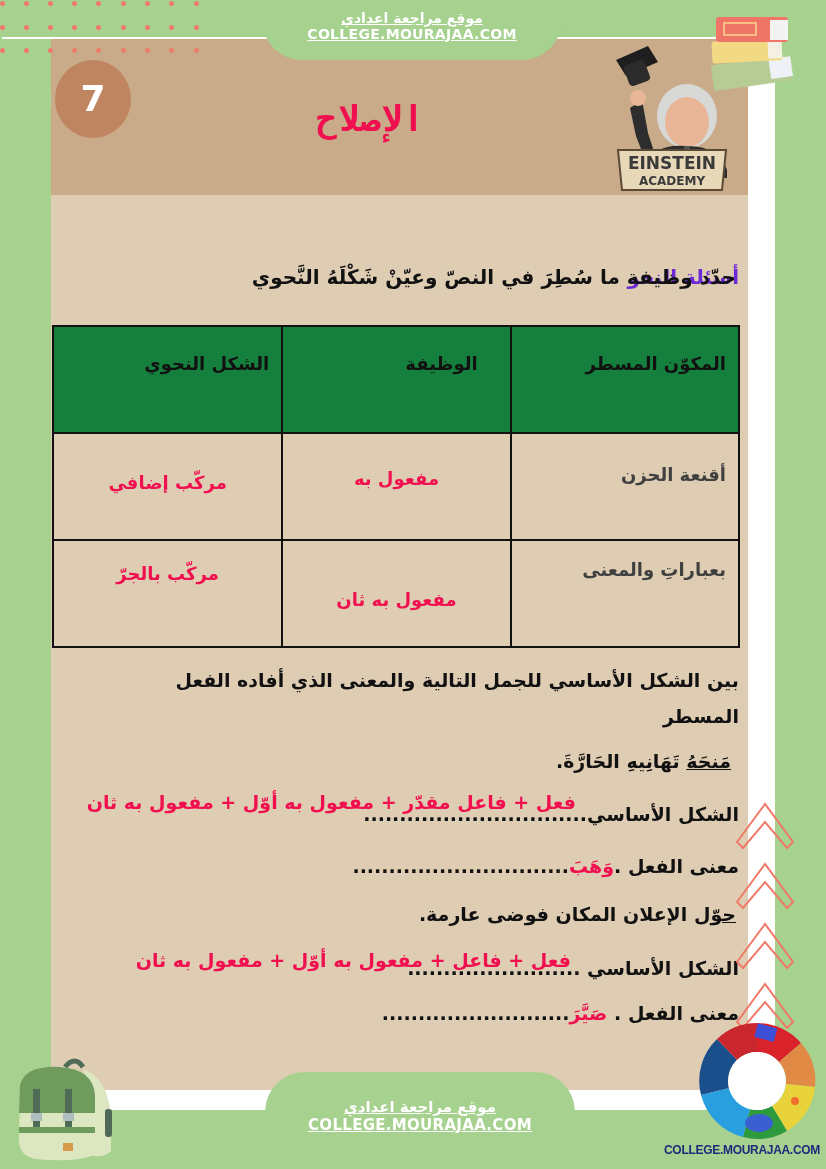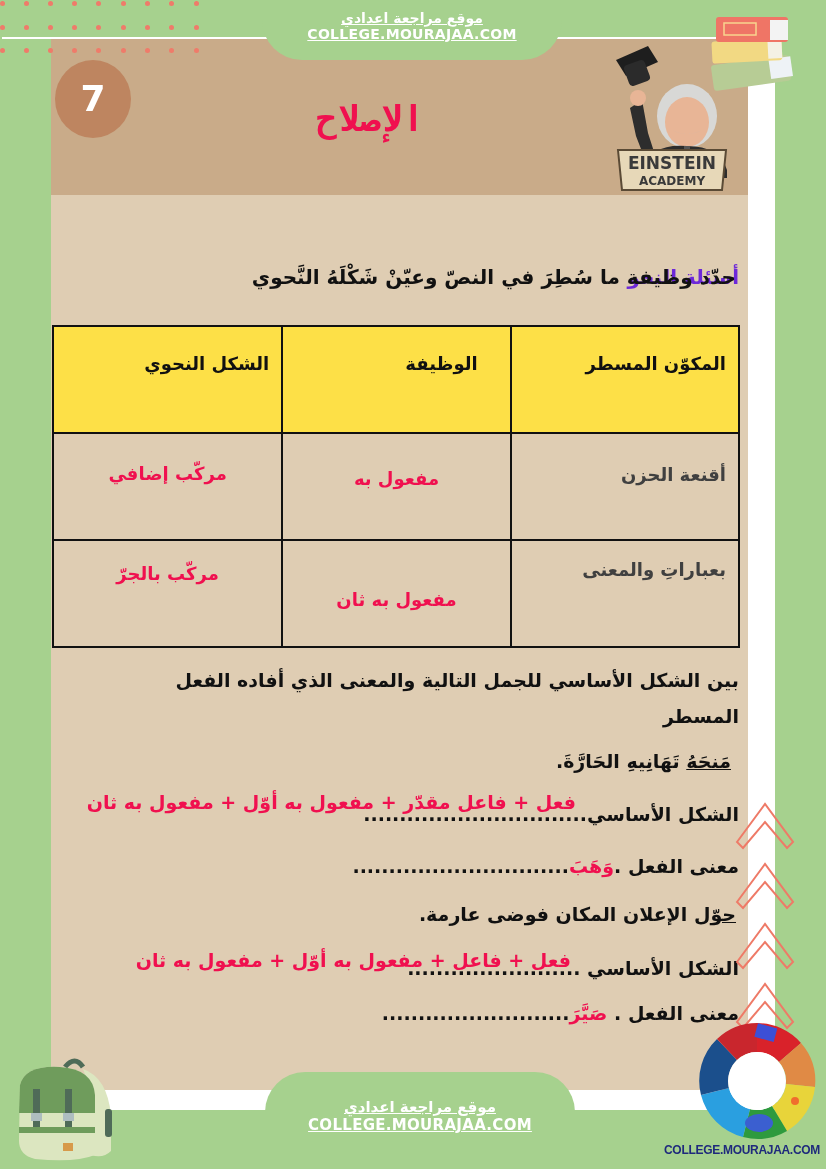--- a/index.html
+++ b/index.html
@@ -26,21 +26,21 @@
   .page-title { position: absolute; left: 290px; top: 98px; width: 160px; text-align: center; color: #f0104f; font-size: 36px; font-weight: bold; direction: rtl; font-family: Liberation Mono, monospace; }
 
   .einstein { position: absolute; left: 612px; top: 38px; width: 120px; height: 156px; }
   .books { position: absolute; left: 700px; top: 12px; width: 100px; height: 85px; }
 
   .section-title { position: absolute; right: 87px; top: 218px; color: #6d28d9; font-size: 20px; direction: rtl; font-weight: bold; margin-top: 47px; }
   .instruction { position: absolute; right: 90px; top: 265px; color: #111; font-size: 20px; direction: rtl; font-weight: bold; }
 
   table.grammar { position: absolute; left: 52px; top: 325px; width: 688px; border-collapse: collapse; direction: rtl; }
   table.grammar td, table.grammar th { border: 2px solid #111; font-size: 18px; vertical-align: top; padding: 26px 12px 0 12px; text-align: right; }
-  table.grammar th { background: #fde047; height: 107px; font-weight: bold; color: #111; }
+  table.grammar th { background: #15803d; height: 107px; font-weight: bold; color: #111; }
   table.grammar td { height: 107px; color: #404040; font-weight: bold; }
   table.grammar td.ans { color: #f0104f; text-align: center; padding-top: 34px; }
   .c1 { width: 230px; } .c2 { width: 229px; } .c3 { width: 229px; }
 
   .para { position: absolute; right: 87px; width: 640px; direction: rtl; text-align: right; color: #111; font-size: 19px; font-weight: bold; line-height: 36px; }
   .ans-ink { color: #f0104f; font-weight: bold; }
   .dotted { letter-spacing: 0px; }
   .ul { text-decoration: underline; }
 
   .chevrons { position: absolute; left: 735px; top: 790px; width: 60px; height: 260px; }
@@ -129,21 +129,21 @@
 <table class="grammar">
   <tbody>
       <tr>
     <th class="c3">المكوّن المسطر</th>
     <th class="c2" style="padding-right:32px">الوظيفة</th>
     <th class="c1">الشكل النحوي</th>
   </tr>
   <tr>
     <td style="padding-top:30px">أقنعة الحزن</td>
     <td class="ans">مفعول به</td>
-    <td class="ans" style="padding-top:29px">مركّب إضافي</td>
+    <td class="ans" style="padding-top:38px">مركّب إضافي</td>
   </tr>
   <tr>
     <td style="padding-top:18px">بعباراتِ والمعنى</td>
     <td class="ans" style="padding-top:48px">مفعول به ثان</td>
     <td class="ans" style="padding-top:22px">مركّب بالجرّ</td>
   </tr>
 </tbody>
   </table>
 
 <div class="para" style="top:662px;text-align:right;">بين الشكل الأساسي للجمل التالية والمعنى الذي أفاده الفعل المسطر</div>

